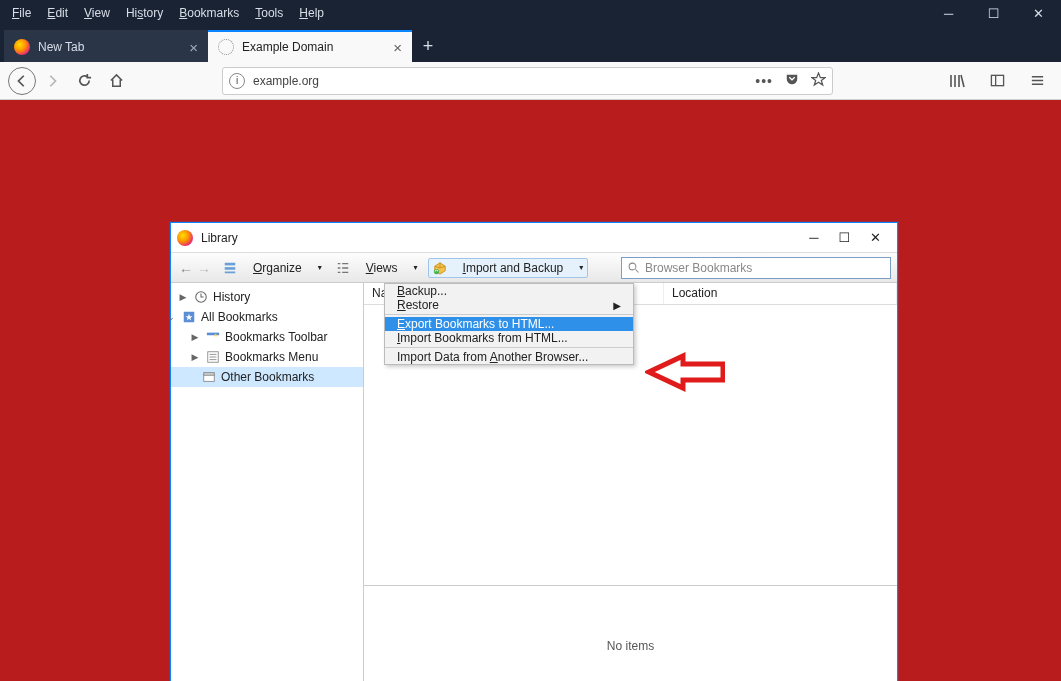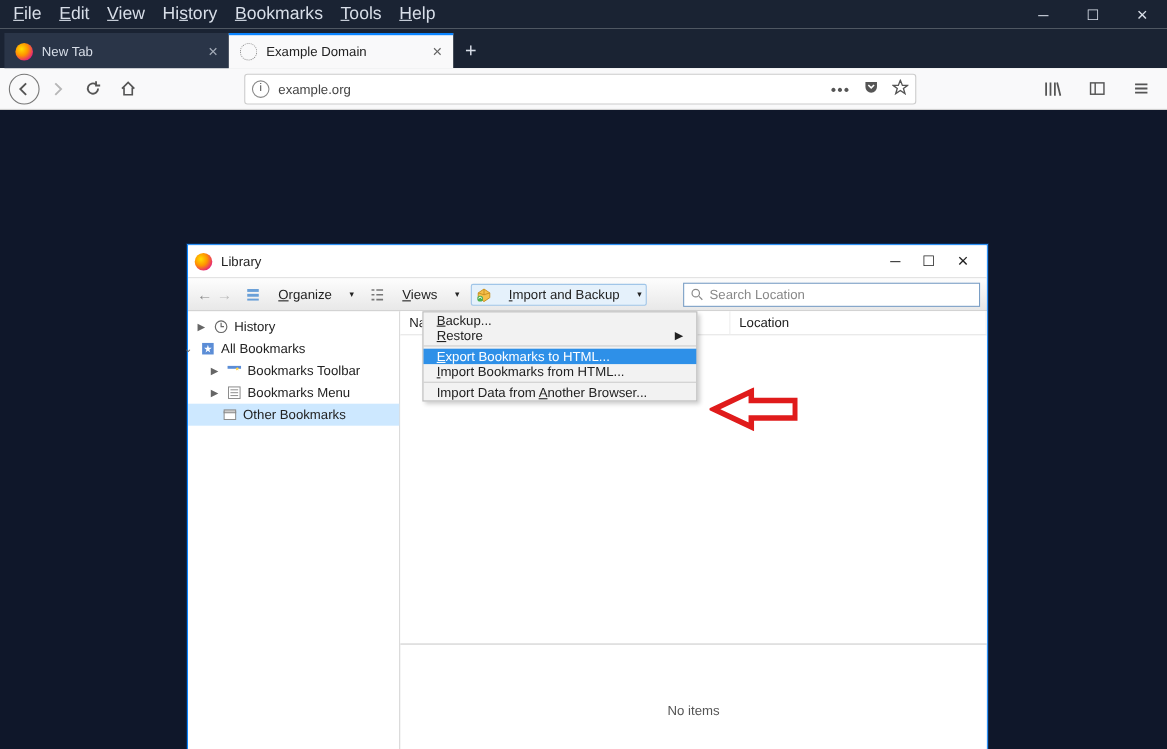--- a/index.html
+++ b/index.html
@@ -14,21 +14,21 @@
     color: #222;
   }
   
   .menubar {
     height: 26px;
     background: #1a2333;
     color: #d8dee8;
     display: flex;
     align-items: center;
     padding: 0 4px;
-    font-size: 16px;
+    font-size: 12px;
   }
   .menubar .menu-item { padding: 4px 8px; cursor: default; }
   .menubar .menu-item .ul { text-decoration: underline; }
   .window-controls-top {
     position: absolute;
     top: 0; right: 0;
     display: flex;
     height: 26px;
     color: #d8dee8;
   }
@@ -107,21 +107,21 @@
     margin: 0 8px 0 90px;
     color: #444;
   }
   .urlbar .info-icon {
     width:16px;height:16px;border:1px solid #888;border-radius:50%;
     display:flex;align-items:center;justify-content:center;font-size:10px;margin-right:8px;
   }
   .urlbar-right { display:flex; align-items:center; gap:12px; margin-left:auto; color:#555; font-size:14px;}
   .navbar-right { display:flex; gap:8px; padding-left:100px; }
   
-  .content { position:absolute; top:100px; left:0; right:0; bottom:0; background:#0f172a;}
+  .content { position:absolute; top:100px; left:0; right:0; bottom:0; background:#b91c1c;}
   
   .library {
     position: absolute;
     left: 170px; top: 122px;
     width: 728px; height: 484px;
     background: #f0f0f0;
     border: 1px solid #0a84ff;
     box-shadow: 0 0 0 1px rgba(10,132,255,0.2);
     z-index: 10;
   }
@@ -325,21 +325,21 @@
             <path d="M2.5 12 A1.5 1.5 0 1 1 5.5 12" stroke="#fff" stroke-width="1" fill="none"></path>
           </svg>
         <span><span class="ul">I</span>mport and Backup</span>
           <span style="font-size:8px;">▾</span>
       </span>
       <div class="lib-search">
         <svg width="12" height="12" viewBox="0 0 16 16" style="margin-right:5px;">
             <circle cx="6" cy="6" r="4.5" stroke="#888" fill="none" stroke-width="1.4"></circle>
             <line x1="10" y1="10" x2="14" y2="14" stroke="#888" stroke-width="1.4"></line>
           </svg>
-        <span>Search Location</span>
+        <span>Browser Bookmarks</span>
       </div>
     </div>
     <div class="lib-body">
       <div class="lib-sidebar">
         <div class="tree-item">
           <span class="tree-expander">▶</span>
           <span class="tree-icon">
               <svg width="14" height="14" viewBox="0 0 16 16">
                 <circle cx="8" cy="8" r="6" stroke="#666" fill="none" stroke-width="1.2"></circle>
                 <path d="M8 4 V8 H11" stroke="#666" fill="none" stroke-width="1.2"></path>

